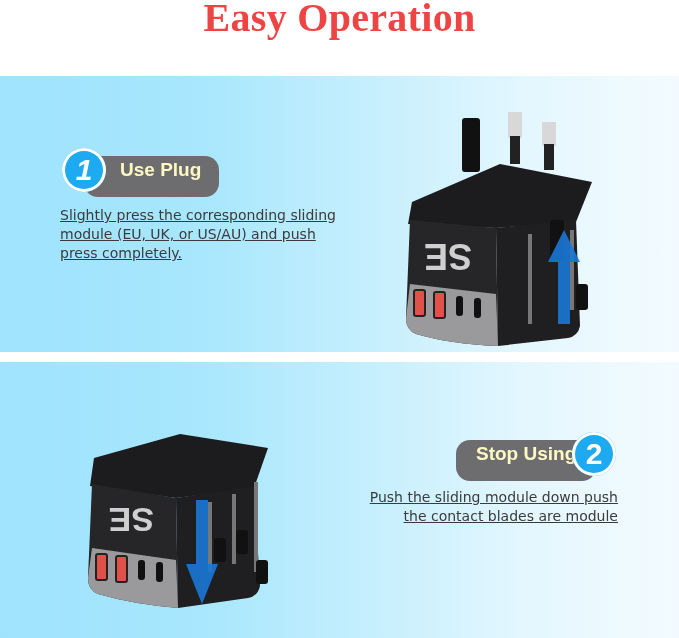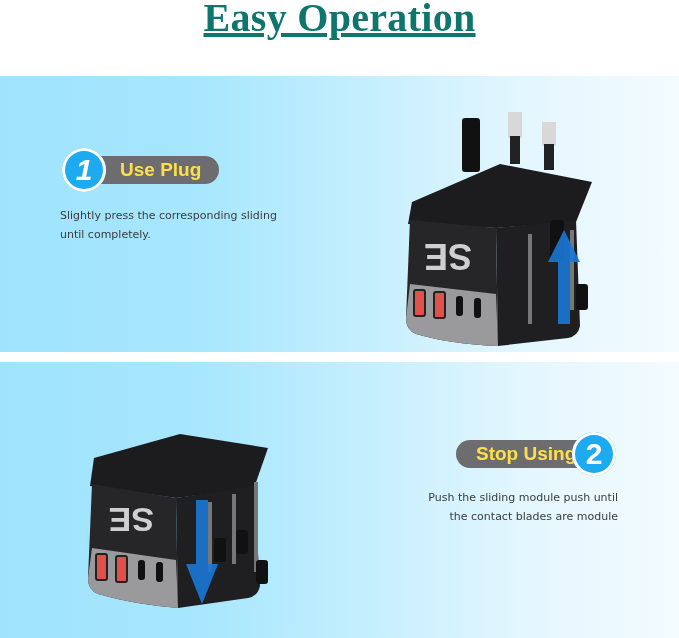--- a/index.html
+++ b/index.html
@@ -1,43 +1,44 @@
 <!DOCTYPE html>
 <html><head>
 <meta charset="utf-8">
 <style>
   html,body{margin:0;padding:0;}
   body{width:679px;height:638px;background:#fff;position:relative;overflow:hidden;font-family:"DejaVu Sans",sans-serif;}
   .title{position:absolute;left:0;top:0;width:679px;height:60px;text-align:center;
-    font-family:"Liberation Serif",serif;font-weight:bold;font-size:40px;color:#0f766e;line-height:36px;letter-spacing:0.3px;text-decoration:underline;}
+    font-family:"Liberation Serif",serif;font-weight:bold;font-size:40px;color:#ef4444;line-height:36px;letter-spacing:0.3px;}
   .panel{position:absolute;left:0;width:679px;height:276px;
     background:linear-gradient(90deg,#9fe3fd 0%,#a8e7fd 30%,#c6effd 55%,#e4f7fe 78%,#f3fbff 100%);}
   #p1{top:76px;}
   #p2{top:362px;}
-  .pill{position:absolute;height:28px;background:#6d6d6f;border-radius:14px;color:#fde047;
+  .pill{position:absolute;height:41px;background:#6d6d6f;border-radius:14px;color:#fef9c3;
     font-family:"Liberation Sans",sans-serif;font-weight:bold;font-size:19px;line-height:28px;}
   .badge{position:absolute;width:44px;height:44px;border-radius:50%;background:#1eaaf1;color:#fff;
     font-family:"Liberation Sans",sans-serif;font-weight:bold;font-size:30px;text-align:center;line-height:44px;
     box-shadow:0 0 0 3px #fff inset;}
-  .desc{position:absolute;font-family:"DejaVu Sans",sans-serif;font-size:11px;color:#3b3b3b;line-height:19px;}
+  .desc{position:absolute;font-family:"DejaVu Sans",sans-serif;font-size:14px;color:#3b3b3b;line-height:19px;text-decoration:underline;}
   .device{position:absolute;}
 </style>
 </head>
 <body>
 
 <div class="title">Easy Operation</div>
 
 <div class="panel" id="p1">
   <div class="pill" style="left:84px;top:80px;width:135px;padding-left:0;">
     <span style="position:absolute;left:36px;">Use Plug</span>
   </div>
   <div class="badge" style="left:62px;top:72px;font-style:italic;">1</div>
   <div class="desc" style="left:60px;top:130px;">
     <div>Slightly press the corresponding sliding</div>
-    <div>until completely.</div>
+    <div>module (EU, UK, or US/AU) and push</div>
+    <div>press completely.</div>
   </div>
 
   <svg class="device" style="left:400px;top:36px;" width="200" height="236" viewBox="0 0 200 236">
 
     <rect x="62" y="6" width="18" height="54" rx="3" fill="#111"></rect>
     <rect x="108" y="0" width="14" height="26" fill="#d8d8d8"></rect>
     <rect x="110" y="24" width="10" height="28" fill="#222"></rect>
     <rect x="142" y="10" width="14" height="24" fill="#d8d8d8"></rect>
     <rect x="144" y="32" width="10" height="26" fill="#222"></rect>
 
@@ -63,21 +64,21 @@
     <path d="M158,212 L158,150 L148,150 L164,118 L180,150 L170,150 L170,212 Z" fill="#1a78d6" opacity="0.9"></path>
   </svg>
 </div>
 
 <div class="panel" id="p2">
   <div class="pill" style="left:456px;top:78px;width:140px;">
     <span style="position:absolute;left:20px;">Stop Using</span>
   </div>
   <div class="badge" style="left:572px;top:70px;">2</div>
   <div class="desc" style="right:61px;top:126px;text-align:right;">
-    <div>Push the sliding module push until</div>
+    <div>Push the sliding module down push</div>
     <div>the contact blades are module</div>
   </div>
 
   <svg class="device" style="left:84px;top:56px;" width="190" height="190" viewBox="0 0 190 190">
 
     <polygon points="10,40 96,16 184,30 170,70 92,80 6,68" fill="#1c1c1e"></polygon>
 
     <path d="M8,66 L92,80 L94,190 Q48,186 14,176 Q4,172 4,160 Z" fill="#262628"></path>
 
     <path d="M92,80 L170,68 L176,168 Q174,178 164,180 L94,190 Z" fill="#1f1f21"></path>

